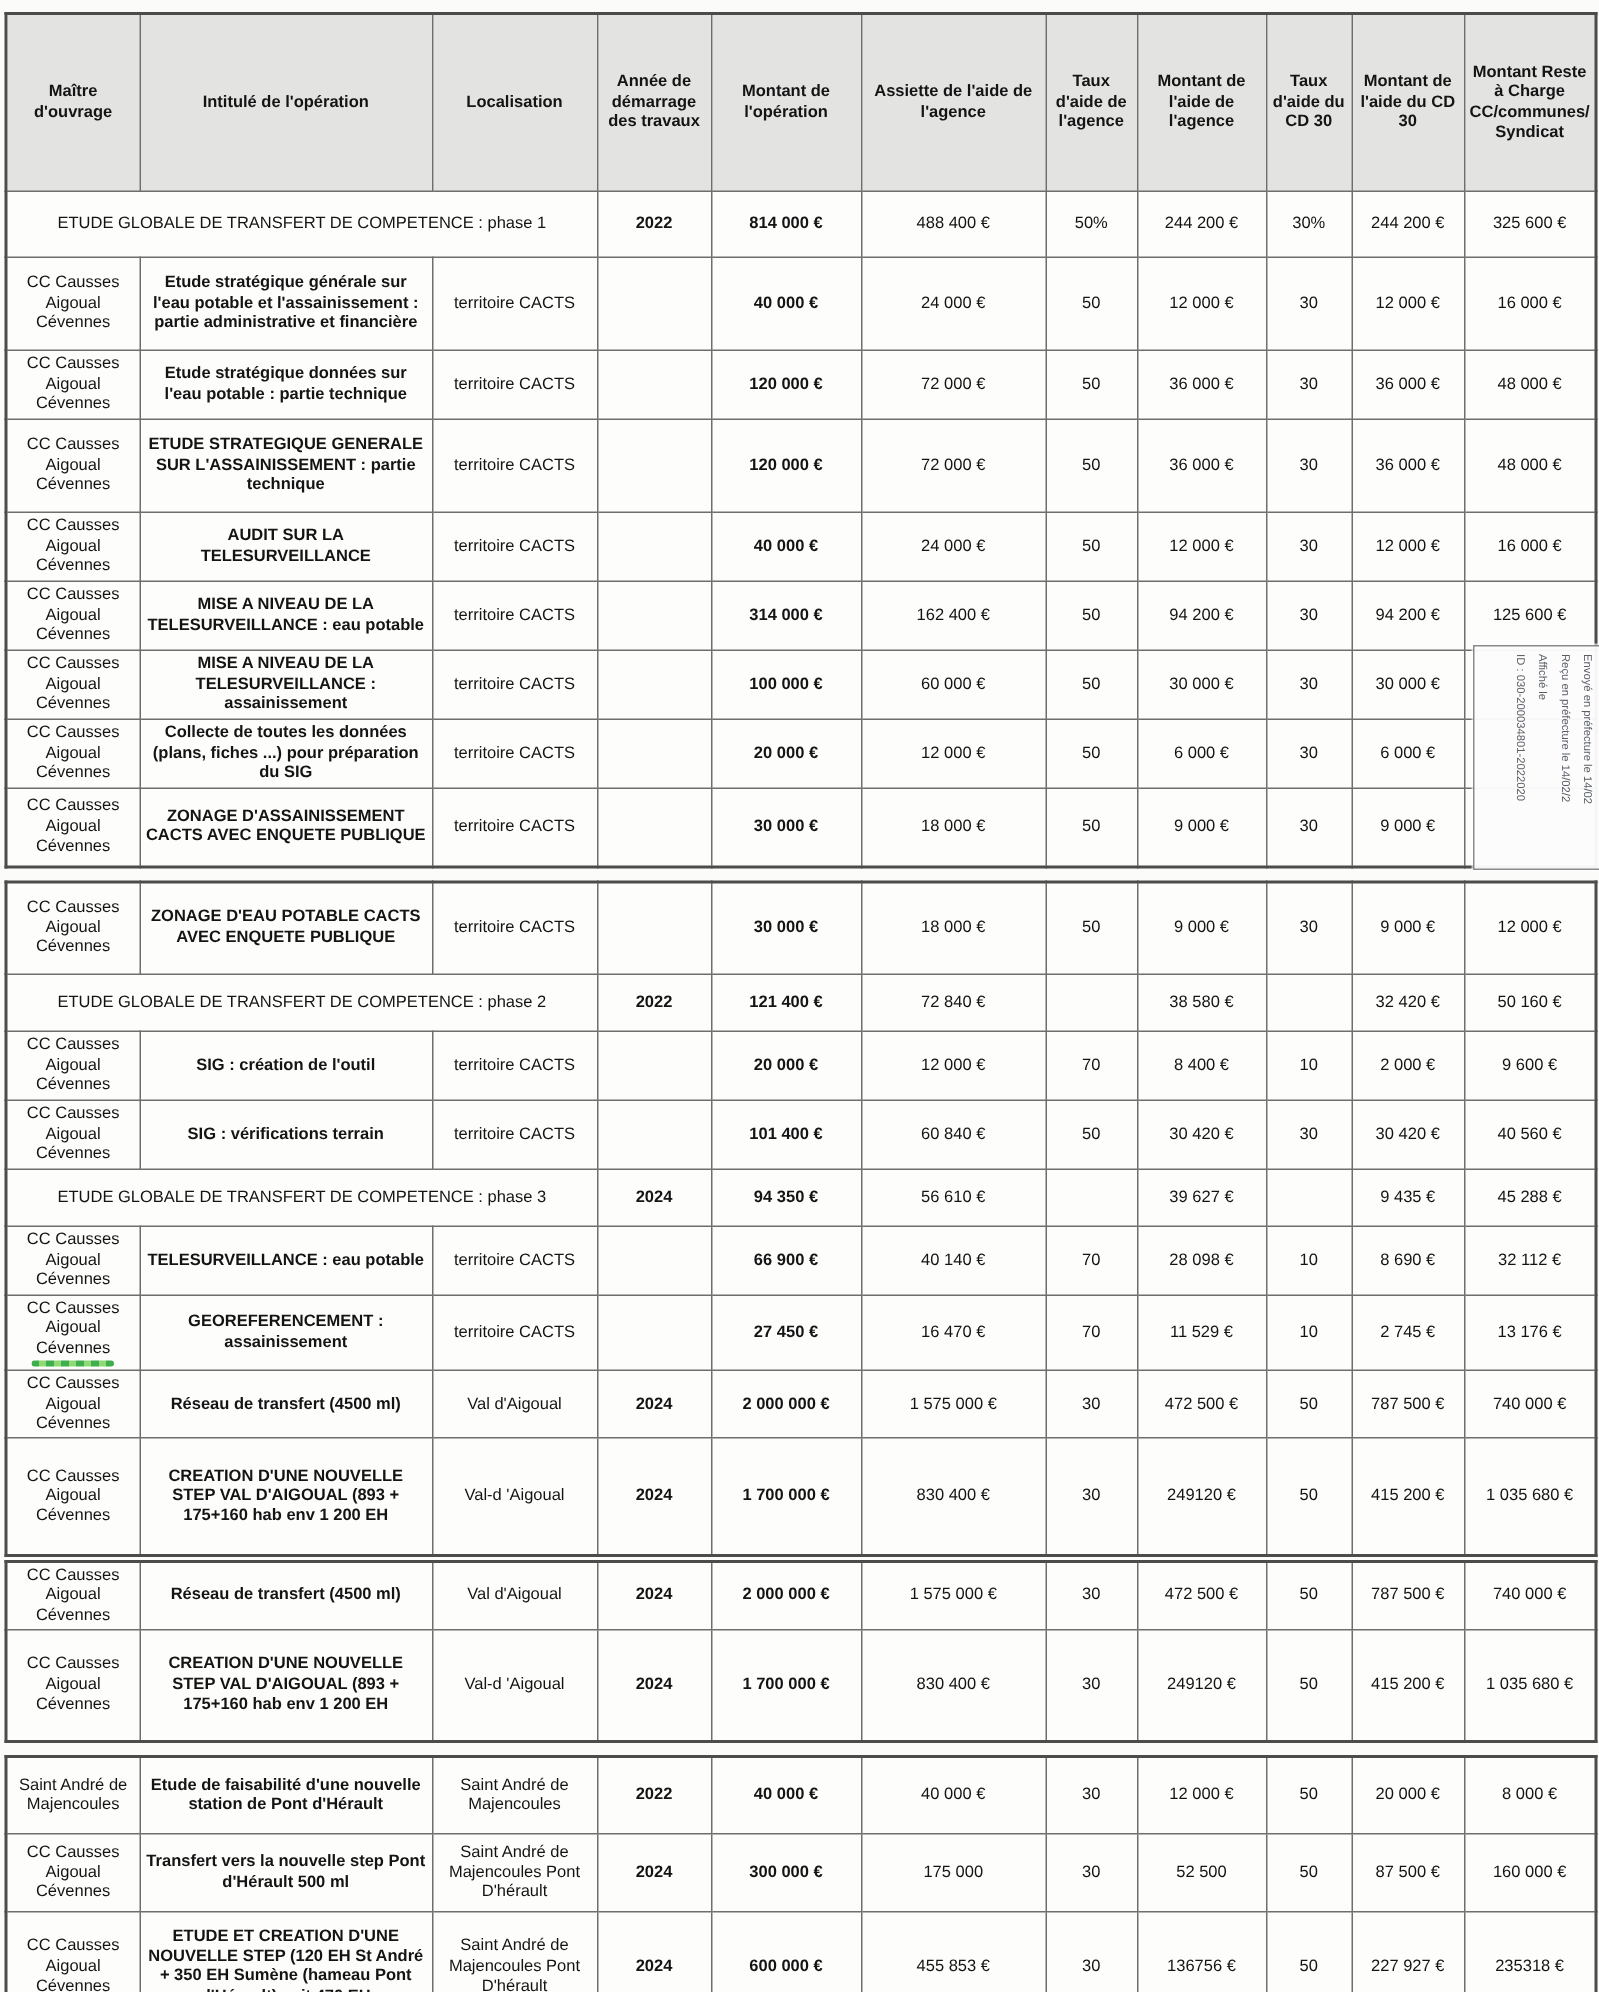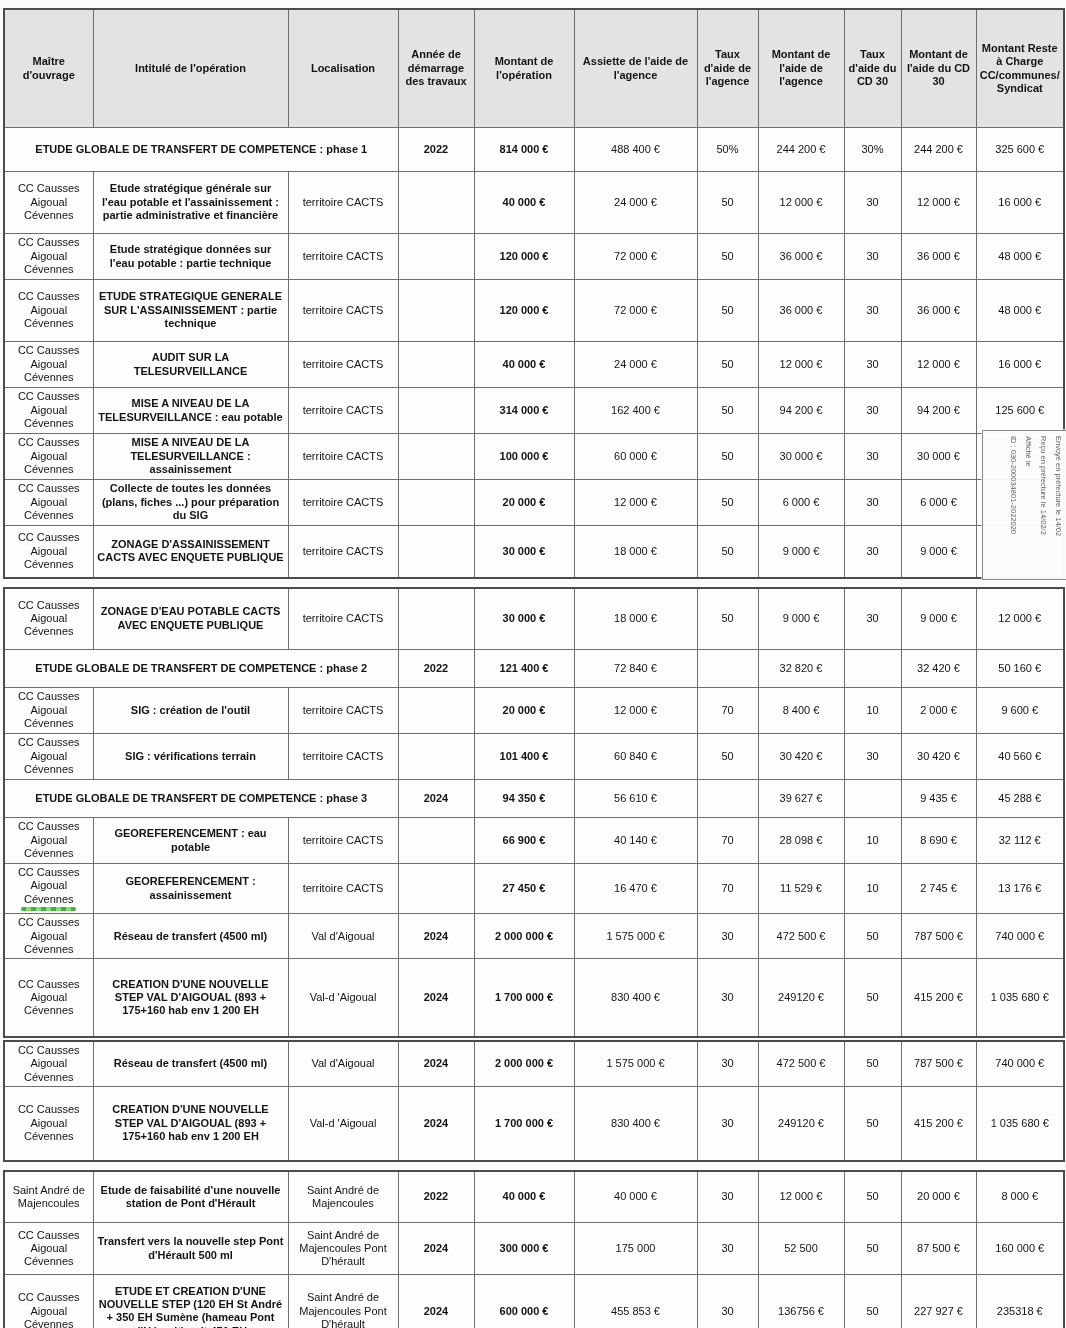--- a/index.html
+++ b/index.html
@@ -32,21 +32,21 @@
   table.grid thead th{
     background:#e3e3e2;
     font-weight:bold;
     font-size:11px;
     height:113px;
     overflow-wrap:anywhere;
   }
   td.col-1{font-weight:bold;font-size:11.5px;}
   td.col-3, td.col-4{font-weight:bold;}
   td.group-label{
-    font-weight:bold;
+    font-weight:normal;
     font-size:11.5px;
   }
   .sec{margin-top:0;}
   .gap8{height:8px;}
   
   td.owner-artifact::after{
     content:"";
     display:block;
     width:68%;
     height:4px;
@@ -264,21 +264,21 @@
             <td class="col-8">30</td>
             <td class="col-9">9 000 €</td>
             <td class="col-10">12 000 €</td>
           </tr>
           <tr style="height: 38px;">
             <td colspan="3" class="group-label">ETUDE GLOBALE DE TRANSFERT DE COMPETENCE : phase 2</td>
             <td class="col-3">2022</td>
             <td class="col-4">121 400 €</td>
             <td class="col-5">72 840 €</td>
             <td class="col-6"></td>
-            <td class="col-7">32 820 €</td>
+            <td class="col-7">38 580 €</td>
             <td class="col-8"></td>
             <td class="col-9">32 420 €</td>
             <td class="col-10">50 160 €</td>
           </tr>
           <tr style="height: 46px;">
             <td class="col-0">CC Causses Aigoual Cévennes</td>
             <td class="col-1">SIG : création de l'outil</td>
             <td class="col-2">territoire CACTS</td>
             <td class="col-3"></td>
             <td class="col-4">20 000 €</td>
@@ -308,21 +308,21 @@
             <td class="col-4">94 350 €</td>
             <td class="col-5">56 610 €</td>
             <td class="col-6"></td>
             <td class="col-7">39 627 €</td>
             <td class="col-8"></td>
             <td class="col-9">9 435 €</td>
             <td class="col-10">45 288 €</td>
           </tr>
           <tr style="height: 46px;">
             <td class="col-0">CC Causses Aigoual Cévennes</td>
-            <td class="col-1">GEOREFERENCEMENT : eau potable</td>
+            <td class="col-1">TELESURVEILLANCE : eau potable</td>
             <td class="col-2">territoire CACTS</td>
             <td class="col-3"></td>
             <td class="col-4">66 900 €</td>
             <td class="col-5">40 140 €</td>
             <td class="col-6">70</td>
             <td class="col-7">28 098 €</td>
             <td class="col-8">10</td>
             <td class="col-9">8 690 €</td>
             <td class="col-10">32 112 €</td>
           </tr>

